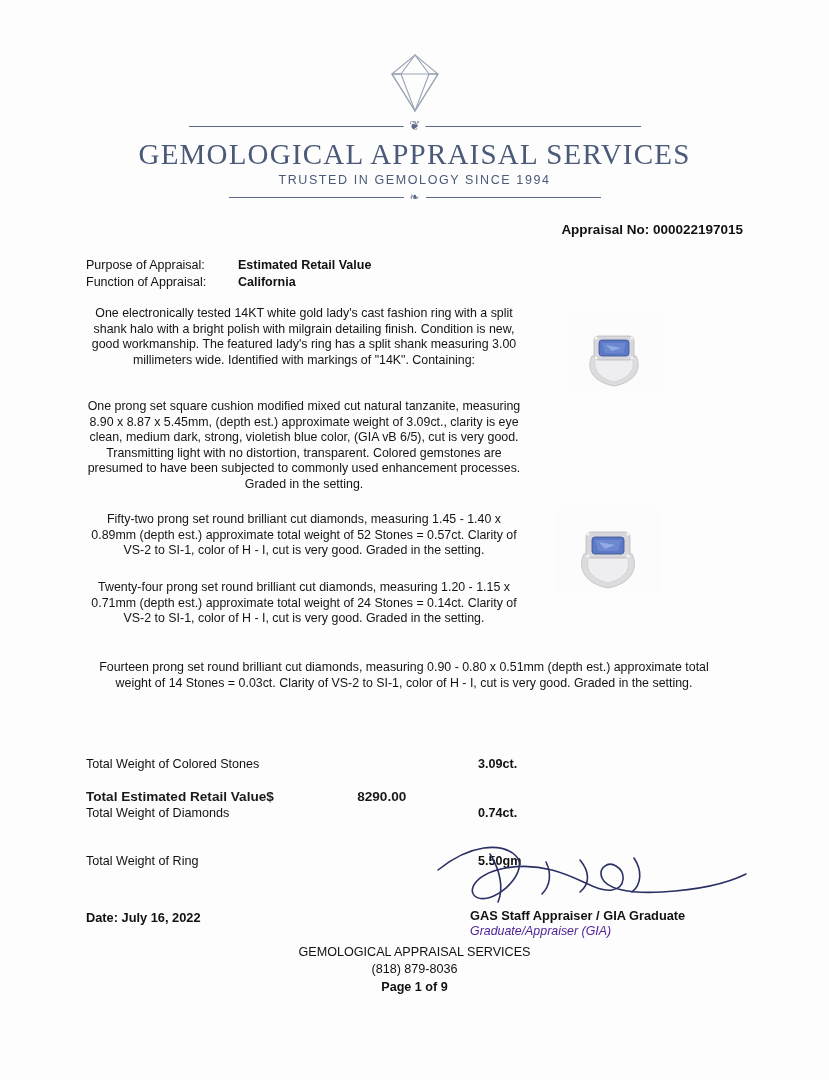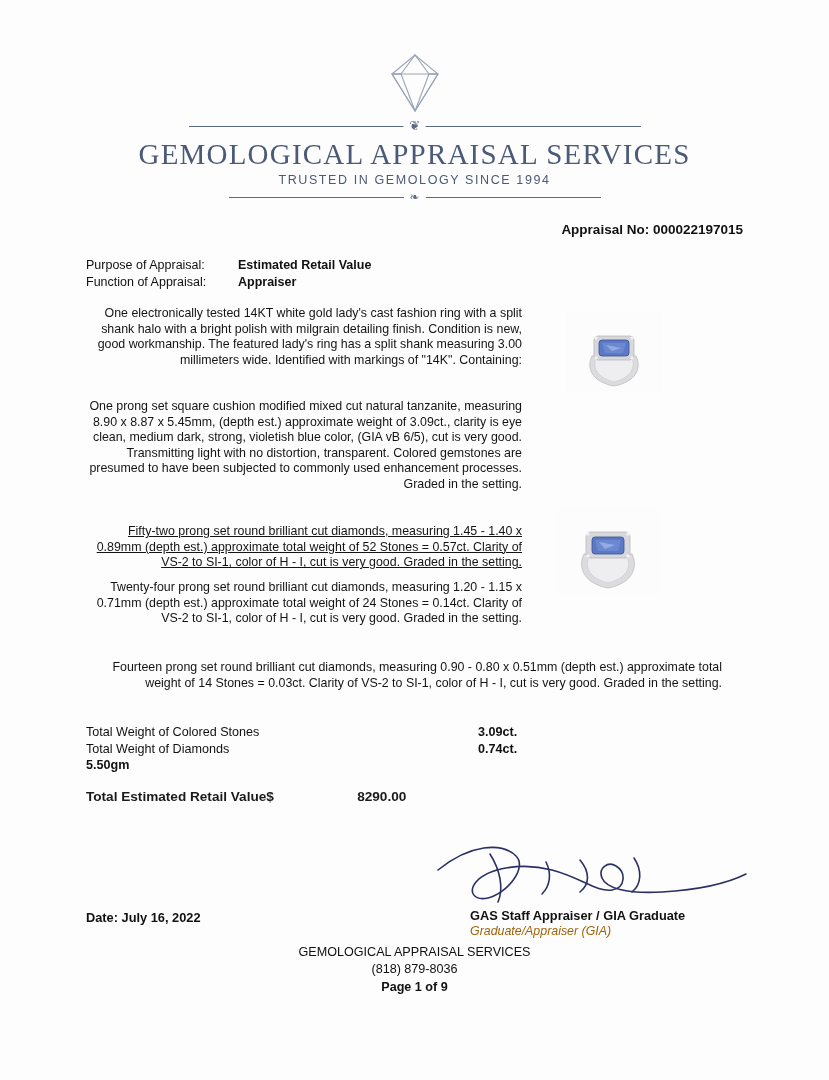--- a/index.html
+++ b/index.html
@@ -133,25 +133,25 @@
     color: #111;
   }
 
   
   .para {
     position: absolute;
     left: 86px;
     font-size: 12.4px;
     line-height: 15.6px;
     color: #141414;
-    text-align: right;
+    text-align: center;
   }
   .p1 { top: 306px; width: 436px; }
   .p2 { top: 399px; width: 436px; }
-  .p3 { top: 524px; width: 436px; text-decoration: underline; }
+  .p3 { top: 512px; width: 436px; }
   .p4 { top: 580px; width: 436px; }
   .p5 { top: 660px; width: 636px; }
 
   
   .photo {
     position: absolute;
     border: 0;
   }
   .photo-1 { left: 566px; top: 312px; width: 96px; height: 80px; }
   .photo-2 { left: 556px; top: 508px; width: 104px; height: 86px; }
@@ -160,20 +160,21 @@
   .totals {
     position: absolute;
     left: 86px;
     top: 724px;
     font-size: 12.6px;
     line-height: 16.5px;
     width: 470px;
   }
   .totals-row {
     display: flex;
+    margin-top: 32px;
   }
   .totals-label { width: 392px; color: #111; }
   .totals-value { font-weight: bold; color: #111; }
 
   .grand-total {
     position: absolute;
     left: 86px;
     top: 789px;
     width: 660px;
     font-size: 13.6px;
@@ -209,21 +210,21 @@
     width: 300px;
   }
   .appraiser-title {
     font-size: 12.8px;
     font-weight: bold;
     color: #111;
   }
   .appraiser-sub {
     font-size: 12.4px;
     font-style: italic;
-    color: #a16207;
+    color: #4c1d95;
     margin-top: 1px;
   }
 
   
   .footer {
     position: absolute;
     left: 0;
     right: 0;
     top: 944px;
     text-align: center;
@@ -269,21 +270,21 @@
 
   <div class="appraisal-no">Appraisal No: 000022197015</div>
 
   <div class="meta">
     <div class="meta-row">
       <div class="meta-label">Purpose of Appraisal:</div>
       <div class="meta-value">Estimated Retail Value</div>
     </div>
     <div class="meta-row">
       <div class="meta-label">Function of Appraisal:</div>
-      <div class="meta-value">Appraiser</div>
+      <div class="meta-value">California</div>
     </div>
   </div>
 
   <div class="para p1">One electronically tested 14KT white gold lady's cast fashion ring with a split shank halo with a bright polish with milgrain detailing finish. Condition is new, good workmanship. The featured lady's ring has a split shank measuring 3.00 millimeters wide. Identified with markings of "14K".  Containing:</div>
   <div class="para p2">One prong set square cushion modified mixed cut natural tanzanite, measuring 8.90 x 8.87 x 5.45mm, (depth est.) approximate weight of 3.09ct., clarity is eye clean, medium dark, strong, violetish blue color, (GIA vB 6/5), cut is very good. Transmitting light with no distortion, transparent. Colored gemstones are presumed to have been subjected to commonly used enhancement processes. Graded in the setting.</div>
   <div class="para p3">Fifty-two prong set round brilliant cut diamonds, measuring 1.45 - 1.40 x 0.89mm (depth est.) approximate total weight of 52 Stones = 0.57ct. Clarity of VS-2 to SI-1, color of H - I, cut is very good. Graded in the setting.</div>
   <div class="para p4">Twenty-four prong set round brilliant cut diamonds, measuring 1.20 - 1.15 x 0.71mm (depth est.) approximate total weight of 24 Stones = 0.14ct. Clarity of VS-2 to SI-1, color of H - I, cut is very good. Graded in the setting.</div>
   <div class="para p5">Fourteen prong set round brilliant cut diamonds, measuring 0.90 - 0.80 x 0.51mm (depth est.) approximate total weight of 14 Stones = 0.03ct. Clarity of VS-2 to SI-1, color of H - I, cut is very good. Graded in the setting.</div>
 
   <svg class="photo photo-1" viewBox="0 0 96 80">
@@ -321,20 +322,21 @@
   <div class="totals">
     <div class="totals-row">
       <div class="totals-label">Total Weight of Colored Stones</div>
       <div class="totals-value">3.09ct.</div>
     </div>
     <div class="totals-row">
       <div class="totals-label">Total Weight of Diamonds</div>
       <div class="totals-value">0.74ct.</div>
     </div>
     <div class="totals-row">
+      <div class="totals-label">Total Weight of Ring</div>
       <div class="totals-value">5.50gm</div>
     </div>
   </div>
 
   <div class="grand-total">
     <div>Total Estimated Retail Value</div>
     <div class="amt-wrap">
       <span>$</span>
       <span>8290.00</span>
     </div>

